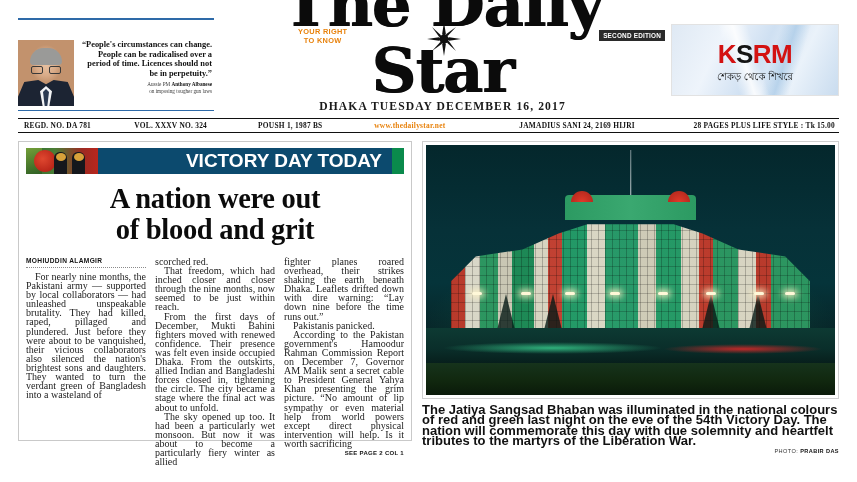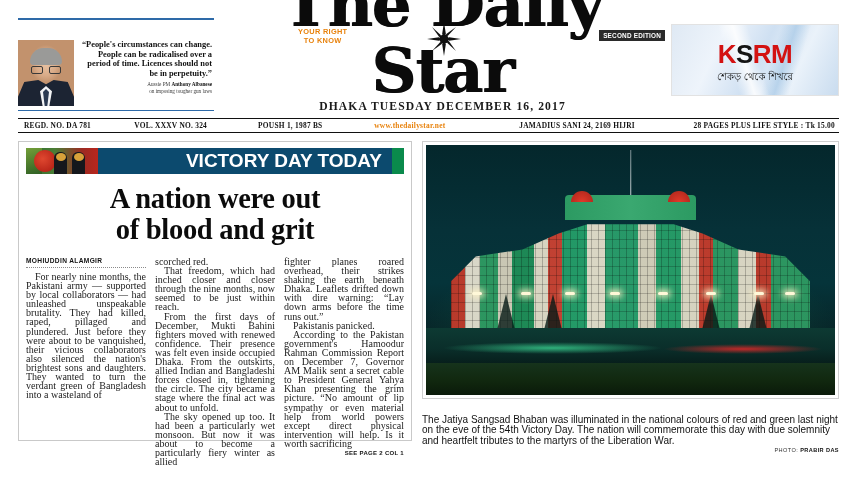--- a/index.html
+++ b/index.html
@@ -176,22 +176,22 @@
   .lamps { position:absolute; left:8%; right:8%; bottom:40%; height:6px; }
   .lamps i { position:absolute; bottom:0; width:10px; height:3px; border-radius:2px;
      background:#fff8d8; box-shadow:0 0 6px 3px rgba(255,244,200,.75); }
   .lamps i:nth-child(1){left:4%;} .lamps i:nth-child(2){left:18%;}
   .lamps i:nth-child(3){left:31%;} .lamps i:nth-child(4){left:44%;}
   .lamps i:nth-child(5){left:58%;} .lamps i:nth-child(6){left:72%;}
   .lamps i:nth-child(7){left:86%;} .lamps i:nth-child(8){left:95%;}
   .ground { position:absolute; left:0; right:0; bottom:0; height:13%;
      background:linear-gradient(#16331c 0%, #11280f 55%, #0a1a0a 100%); }
 
-  .caption { font-family:"Liberation Sans", sans-serif; font-size:10px; line-height:10.4px;
-     font-weight:400; color:#111; margin-top:16px; }
+  .caption { font-family:"Liberation Sans", sans-serif; font-size:13px; line-height:10.4px;
+     font-weight:700; color:#111; margin-top:6px; }
   .credit { font-family:"Liberation Sans", sans-serif; font-size:5.6px; letter-spacing:.4px;
      color:#333; text-align:right; margin-top:1px; }
   .credit b { color:#111; }
 </style>
 </head>
 <body>
 
 <div class="page">
 
   <div class="top-strip">
@@ -294,21 +294,21 @@
         <div class="col">
           <div class="body-text">
             <p class="noind">scorched red.</p>
             <p>That freedom, which had inched closer and closer through the nine months, now seemed to be just within reach.</p>
             <p>From the first days of December, Mukti Bahini fighters moved with renewed confidence. Their presence was felt even inside occupied Dhaka. From the outskirts, allied Indian and Bangladeshi forces closed in, tightening the circle. The city became a stage where the final act was about to unfold.</p>
             <p>The sky opened up too. It had been a particularly wet monsoon. But now it was about to become a particularly fiery winter as allied</p>
           </div>
         </div>
         <div class="col">
           <div class="body-text">
-            <p class="noind">fighter planes roared overhead, their strikes shaking the earth beneath Dhaka. Leaflets drifted down with dire warning: “Lay down arms before the time runs out.”</p>
+            <p class="noind">fighter planes roared overhead, their strikes shaking the earth beneath Dhaka. Leaflets drifted down with dire warning: “Lay down nine before the time runs out.”</p>
             <p>Pakistanis panicked.</p>
             <p>According to the Pakistan government's Hamoodur Rahman Commission Report on December 7, Governor AM Malik sent a secret cable to President General Yahya Khan presenting the grim picture. “No amount of lip sympathy or even material help from world powers except direct physical intervention will help. Is it worth sacrificing</p>
           </div>
           <div class="jump">SEE PAGE 2 COL 1</div>
         </div>
       </div>
     </div>
 
     <div class="right-col">
       <div class="photo-wrap">

